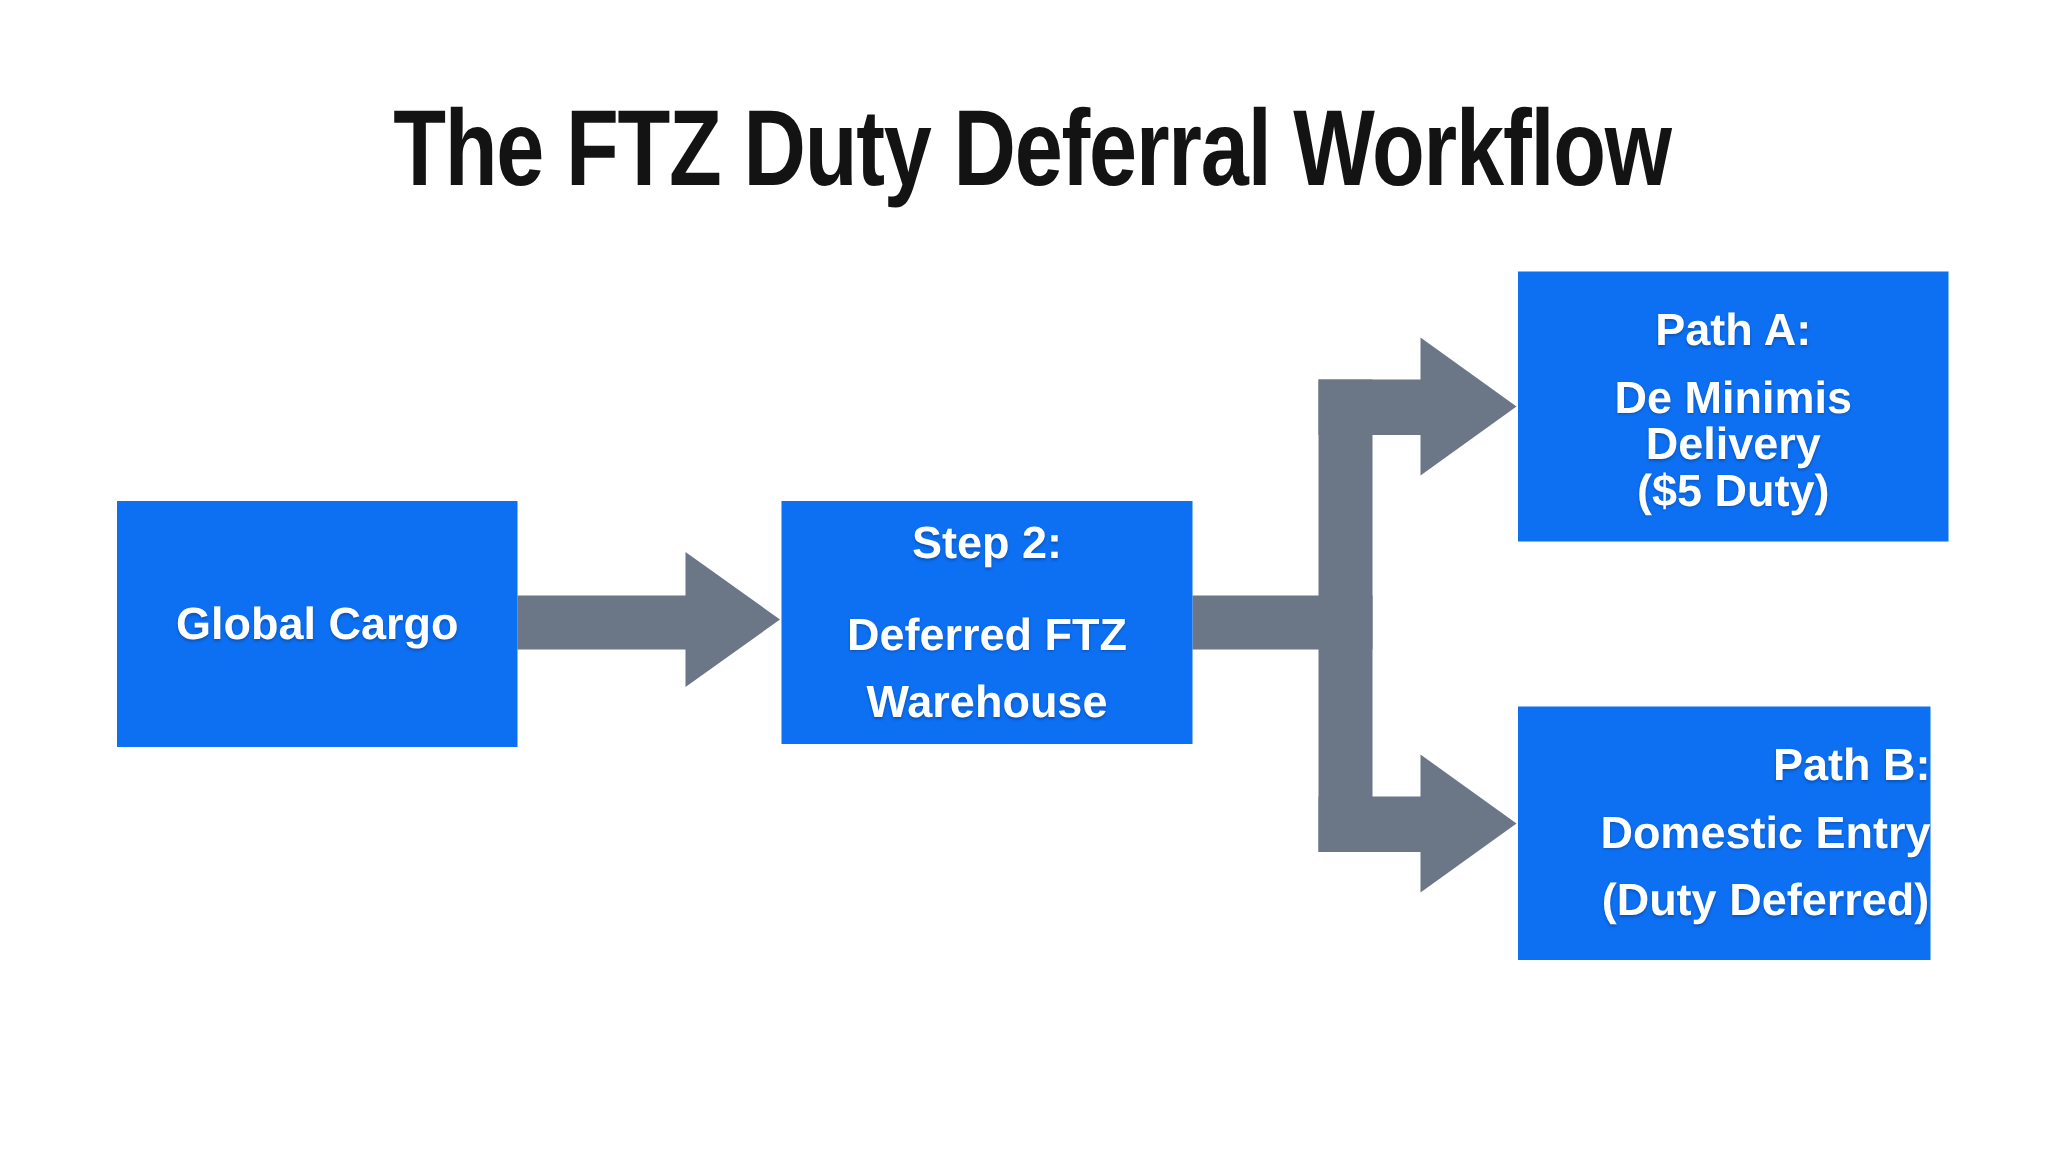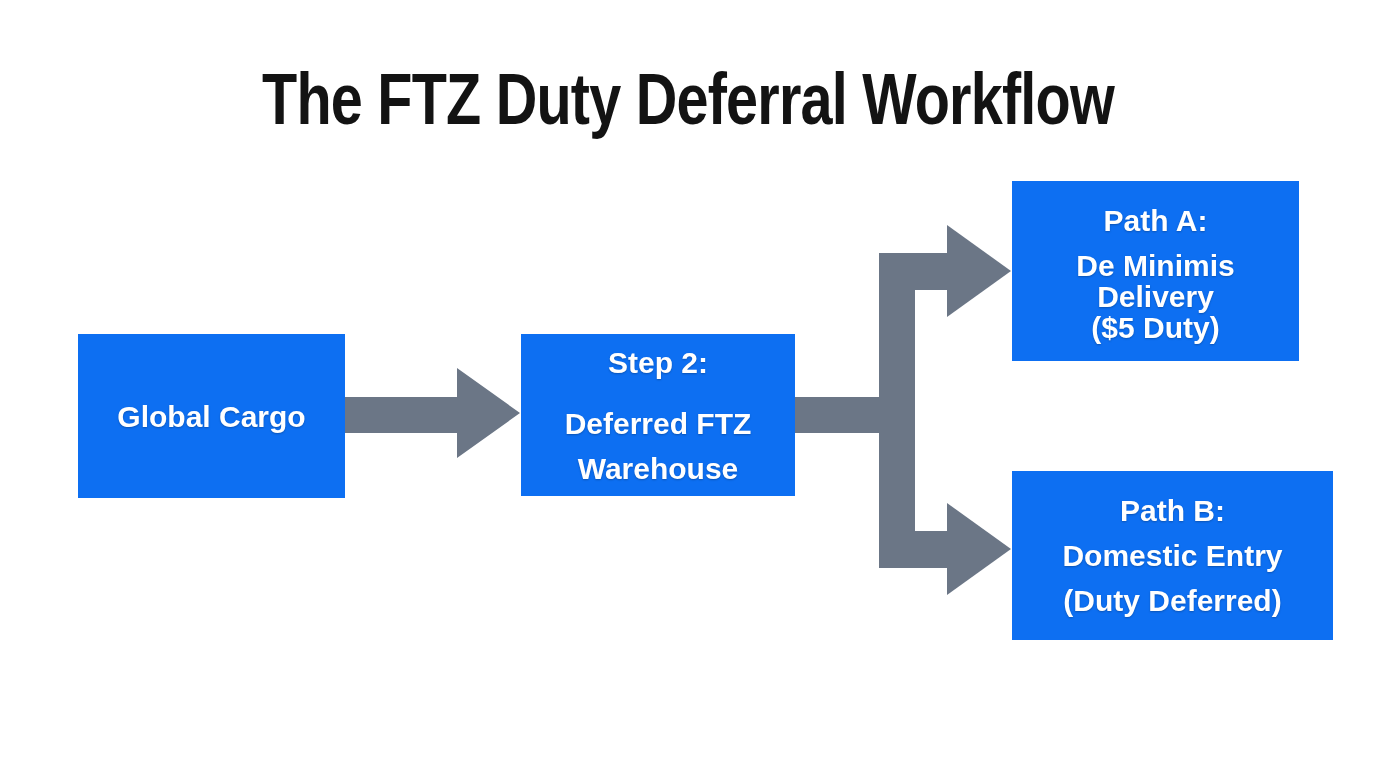--- a/index.html
+++ b/index.html
@@ -54,21 +54,21 @@
     font-weight: 700;
     text-shadow: 0 1px 2px rgba(0,0,0,0.25);
   }
   .node-title { line-height: 1.5; }
   .node-lines div { line-height: 1.5; }
   .node.tight .node-title { margin-bottom: 8px; }
   .node.tight .node-lines div { line-height: 1.03; }
   #node-step1 { left: 78px;  top: 334px; width: 267px; height: 164px; }
   #node-step2 { left: 521px; top: 334px; width: 274px; height: 162px; gap: 16px; }
   #node-path-a { left: 1012px; top: 181px; width: 287px; height: 180px; }
-  #node-path-b { left: 1012px; top: 471px; width: 321px; height: 169px; }
+  #node-path-b { left: 1012px; top: 471px; width: 275px; height: 169px; align-items: flex-end; }
 </style>
 </head>
 <body>
 
 <div class="canvas">
 
   <div class="diagram-title">The FTZ Duty Deferral Workflow</div>
 
   <svg class="connector-layer" viewBox="0 0 1376 768" xmlns="http://www.w3.org/2000/svg" aria-hidden="true">
 

